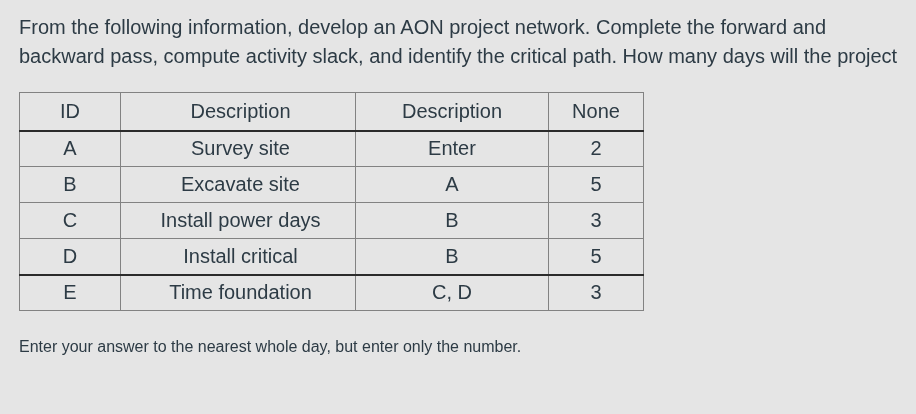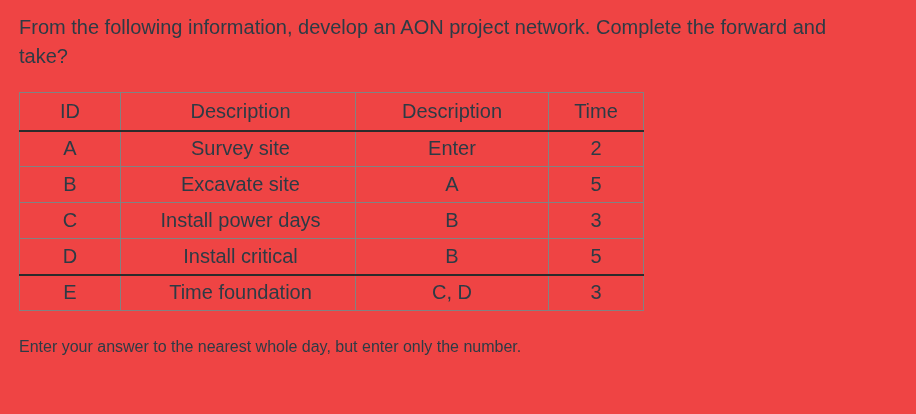--- a/index.html
+++ b/index.html
@@ -3,21 +3,21 @@
 <meta charset="utf-8">
 <style>
   * { box-sizing: border-box; }
   html, body { margin: 0; padding: 0; background: #ffffff; }
   .page {
     position: relative;
     width: 916px;
     height: 414px;
     padding: 13px 0 0 19px;
     overflow: hidden;
-    background: #ef4444;
+    background: #e5e5e5;
     font-family: "Liberation Sans", sans-serif;
     color: #2d3b45;
   }
   .intro p, .intro-line {
     margin: 0;
     font-size: 20px;
     line-height: 29px;
     white-space: nowrap;
   }
   table.activity-table {
@@ -57,36 +57,36 @@
     white-space: nowrap;
   }
 </style>
 </head>
 <body>
 
 <div class="page">
 
   <div class="intro">
     <p class="intro-line">From the following information, develop an AON project network. Complete the forward and</p>
-    <p class="intro-line">take?</p>
+    <p class="intro-line">backward pass, compute activity slack, and identify the critical path. How many days will the project</p>
   </div>
 
   <table class="activity-table">
     <colgroup>
       <col style="width:101px">
       <col style="width:235px">
       <col style="width:193px">
       <col style="width:95px">
     </colgroup>
     <thead>
       <tr>
         <th>ID</th>
         <th class="cell-left">Description</th>
         <th>Description</th>
-        <th>Time</th>
+        <th>None</th>
       </tr>
     </thead>
     <tbody>
       <tr>
         <td>A</td>
         <td class="cell-left">Survey site</td>
         <td>Enter</td>
         <td>2</td>
       </tr>
       <tr>

